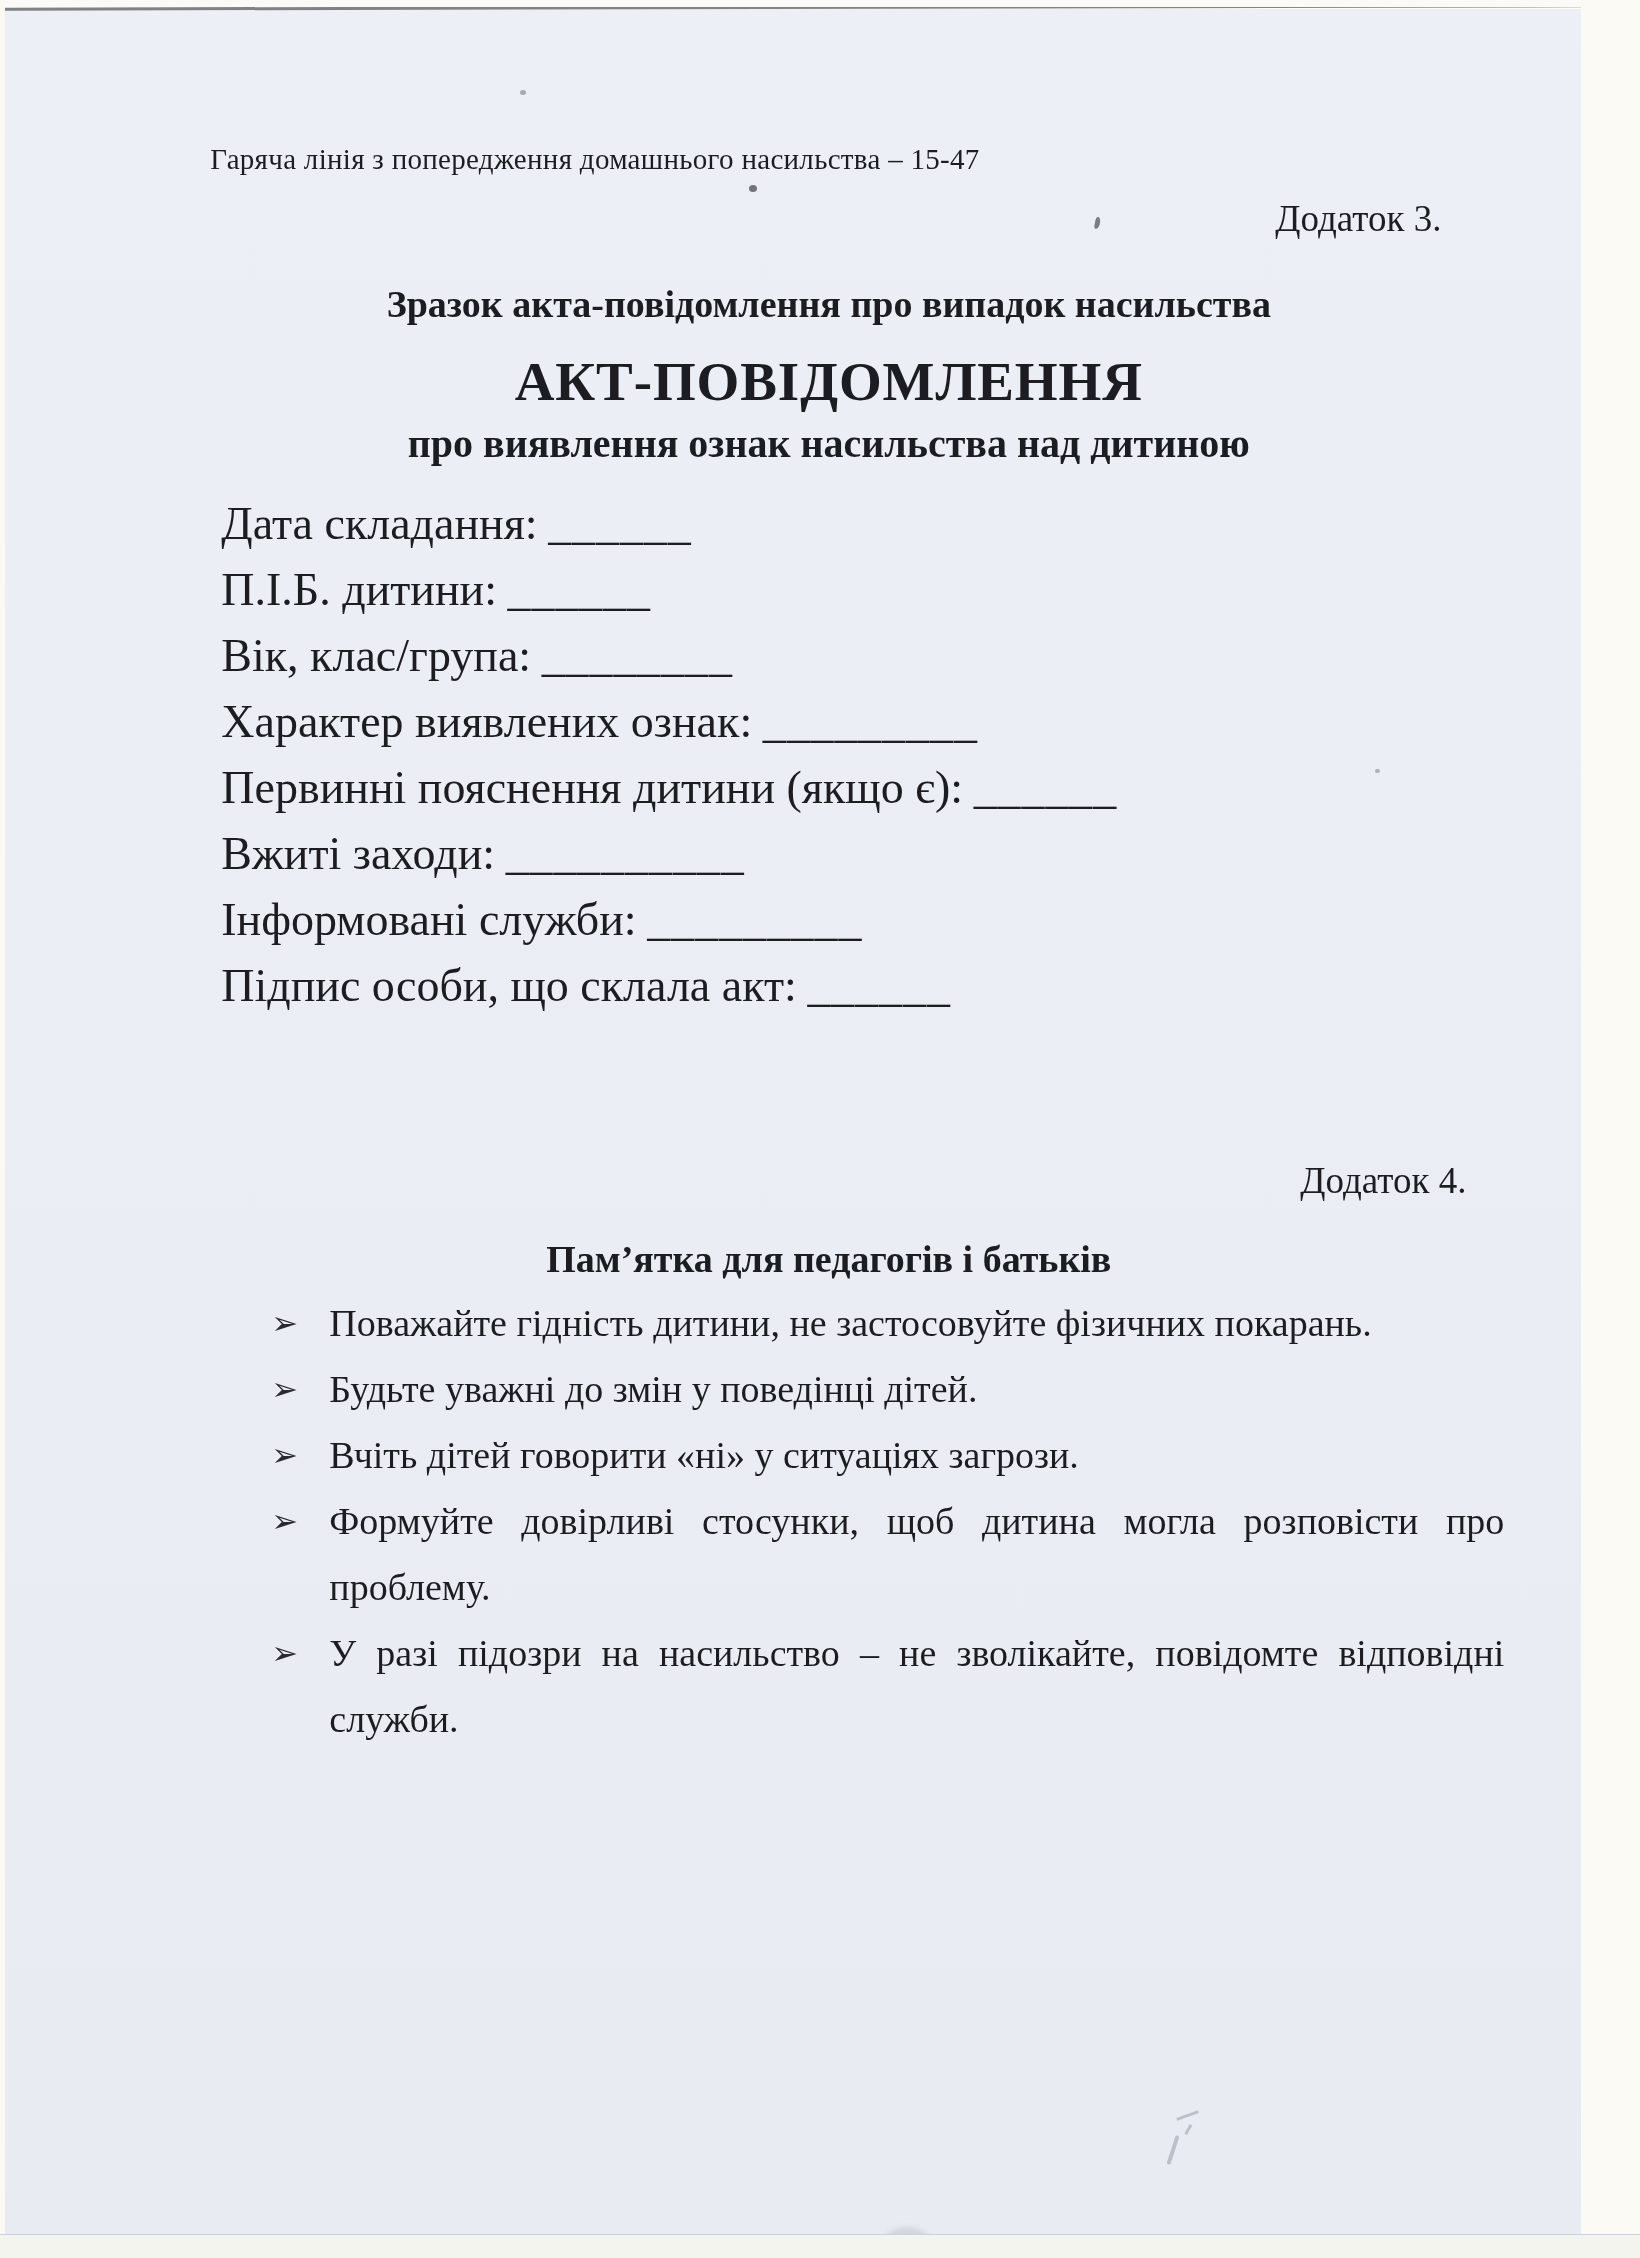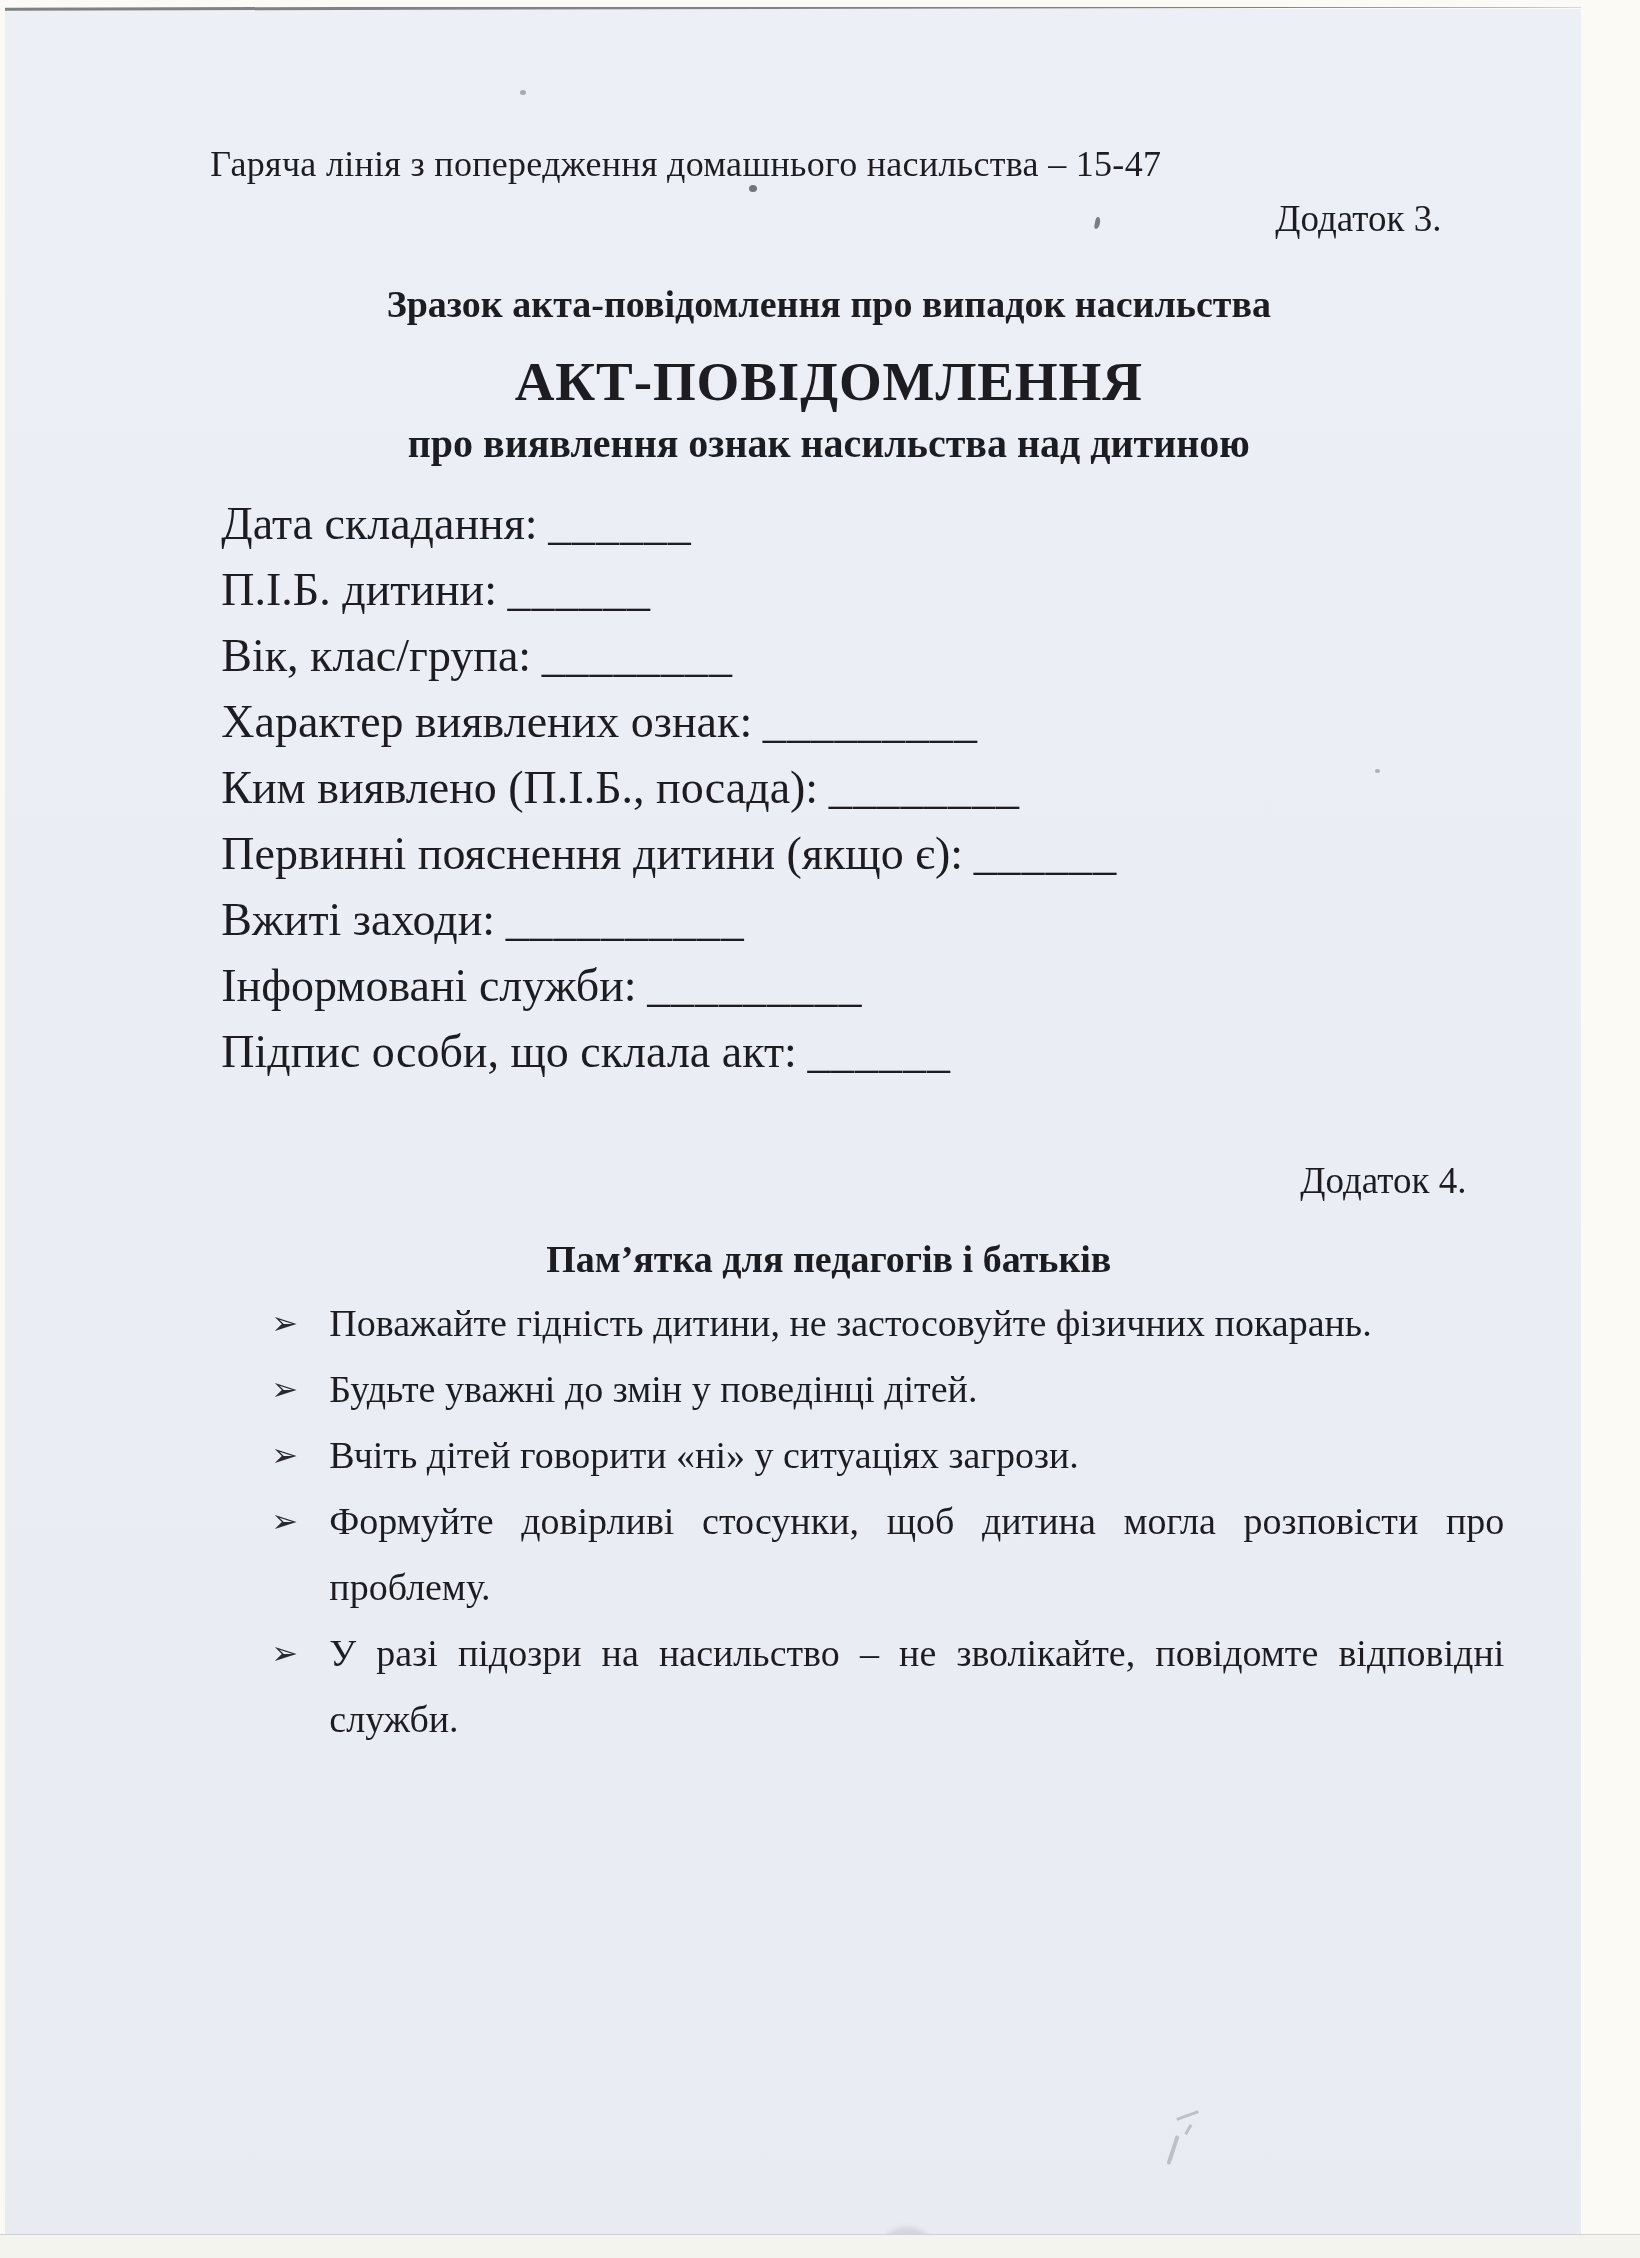--- a/index.html
+++ b/index.html
@@ -17,21 +17,21 @@
     width: 1576px; height: 2250px;
     background: linear-gradient(180deg, #edeff7 0%, #ebedf5 55%, #e9ebf3 100%);
   }
   .scan-edge-top {
     position: absolute; left: 0; top: -2.6px;
     width: 1576px; height: 2.6px;
     background: #5a5a5e; opacity: .75;
     transform: rotate(-0.12deg);
   }
   .abs { position: absolute; white-space: nowrap; }
-  .hotline { left: 205px; top: 134px; font-size: 36px; letter-spacing: 0.3px; }
+  .hotline { left: 205px; top: 134px; font-size: 29px; letter-spacing: 0.3px; }
   .annex { font-size: 37px; }
   .annex3 { left: 1270px; top: 188px; }
   .annex4 { left: 1295px; top: 1150px; }
   .center-band { position: absolute; left: 34px; width: 1579px; text-align: center; white-space: nowrap; }
   .b { font-weight: bold; }
   .sample-title { top: 273px; font-size: 38px; }
   .act-title { top: 341px; font-size: 55px; letter-spacing: 0.9px; }
   .act-subtitle { top: 411px; font-size: 40px; }
   .form { position: absolute; left: 216px; top: 482px; font-size: 46px; }
   .form-row { line-height: 66px; height: 66px; white-space: nowrap; }
@@ -94,23 +94,20 @@
     <div class="form-row">
       <span>П.І.Б. дитини:</span><span class="blank">______</span>
     </div>
     <div class="form-row">
       <span>Вік, клас/група:</span><span class="blank">________</span>
     </div>
     <div class="form-row">
       <span>Характер виявлених ознак:</span><span class="blank">_________</span>
     </div>
     <div class="form-row">
-      <span>Ким виявлено (П.І.Б., посада):</span><span class="blank">________</span>
-    </div>
-    <div class="form-row">
       <span>Первинні пояснення дитини (якщо є):</span><span class="blank">______</span>
     </div>
     <div class="form-row">
       <span>Вжиті заходи:</span><span class="blank">__________</span>
     </div>
     <div class="form-row">
       <span>Інформовані служби:</span><span class="blank">_________</span>
     </div>
     <div class="form-row">
       <span>Підпис особи, що склала акт:</span><span class="blank">______</span>

